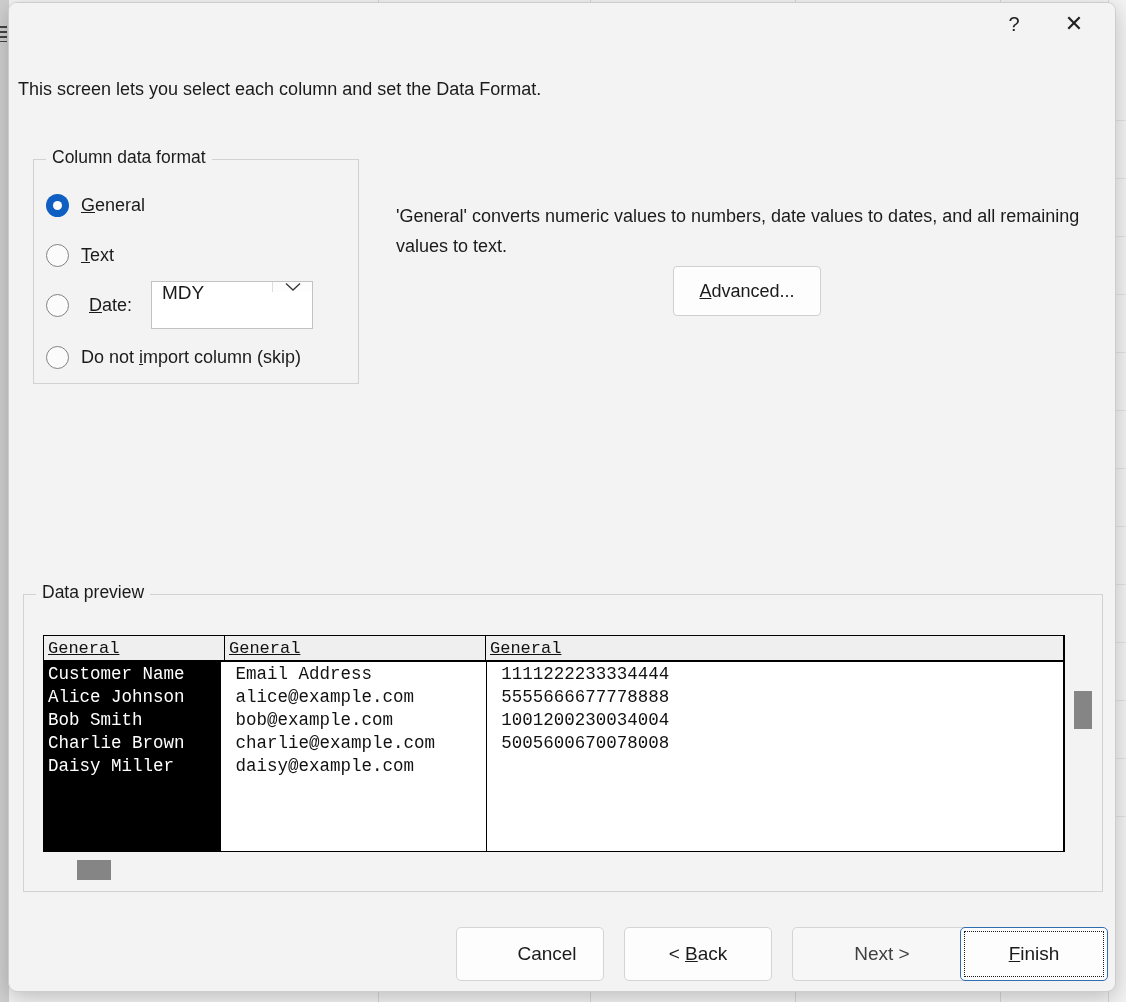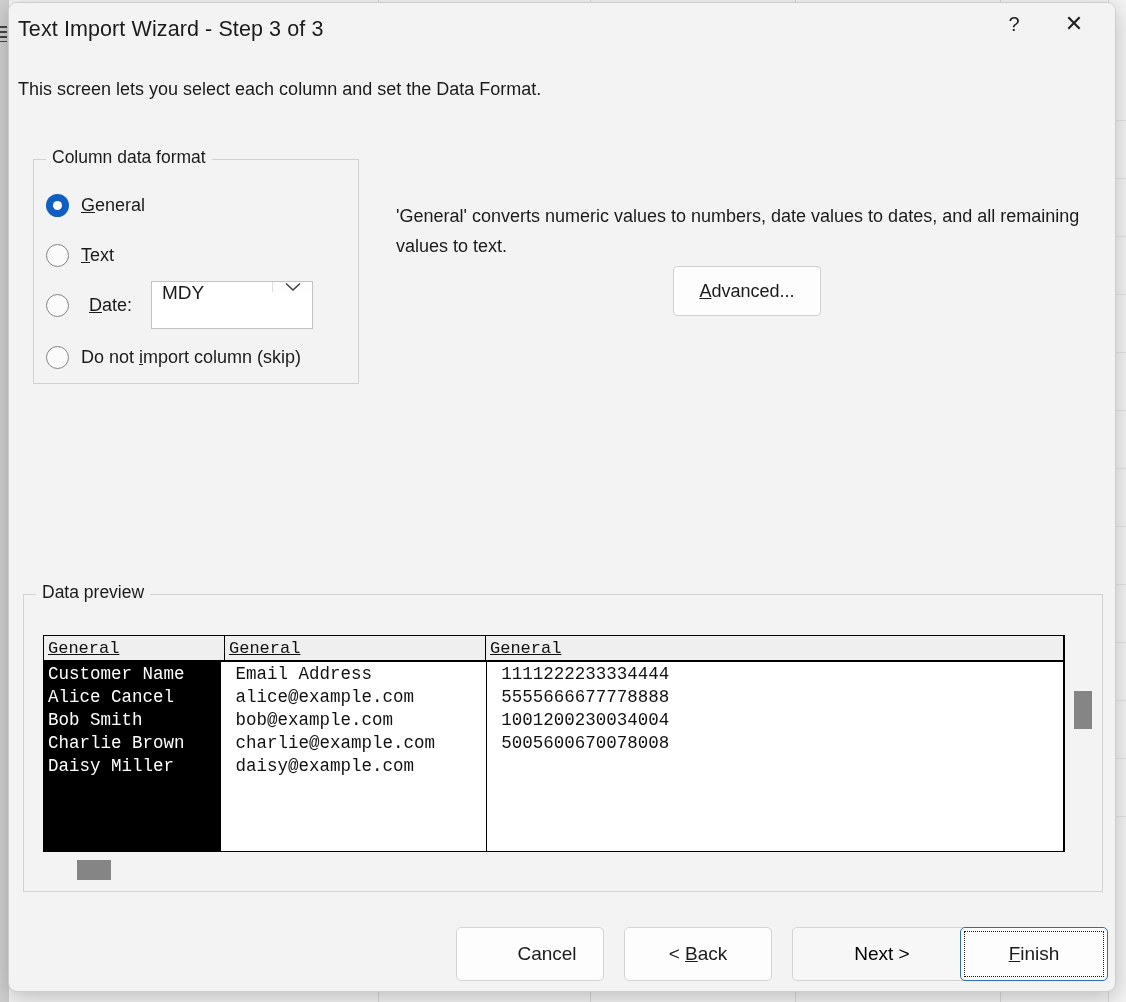--- a/index.html
+++ b/index.html
@@ -233,21 +233,21 @@
     background: #fdfdfd;
     border: 1px solid #d4d4d4;
     border-radius: 5px;
     font-size: 19px; color: #1b1b1b;
     font-family: "Liberation Sans", sans-serif;
     cursor: default;
   }
   .dlg-btn u { text-decoration: underline; text-underline-offset: 1px; }
   #cancel-btn { left: 447px; width: 148px; padding-left: 40px; }
   #back-btn   { left: 615px; width: 148px; }
-  #next-btn   { left: 783px; width: 180px; color: #000000; background:#f7f7f7; }
+  #next-btn   { left: 783px; width: 180px; color: #404040; background:#f7f7f7; }
   #finish-btn {
     left: 951px; width: 148px;
     border: 1.5px solid #2f6db3;
     background: #fdfdfd;
   }
   #finish-btn .focus-ring {
     position: absolute; inset: 3px;
     border: 1.4px dotted #1b1b1b;
     pointer-events: none;
   }
@@ -276,21 +276,20 @@
   <div class="bg-grid-h" style="top:758px"></div>
   <div class="bg-grid-h" style="top:816px"></div>
   <div class="bg-green-strip"></div>
   <div class="bg-left-rail"></div>
   <div class="bg-hamburger"></div>
 </div>
 
 <div id="dialog">
 
   <div id="titlebar">
-    <div id="title-text">Text Import Wizard - Step 3 of 3</div>
     <button class="tb-btn" id="help-btn">?</button>
     <button class="tb-btn" id="close-btn">✕</button>
   </div>
 
   <div id="intro">This screen lets you select each column and set the Data Format.</div>
 
   <div class="groupbox" id="gb-format">
     <div class="gb-title">Column data format</div>
 
     <div class="radio-row" id="r-general">
@@ -339,21 +338,21 @@
       <div class="hcell col-w1">
           <span>General</span>
         </div>
       <div class="hcell col-w2">
           <span>General</span>
         </div>
     </div>
     <div id="preview-body">
       <div class="col col-w0 selected">
         <div class="cell">Customer Name</div>
-        <div class="cell">Alice Cancel</div>
+        <div class="cell">Alice Johnson</div>
         <div class="cell">Bob Smith</div>
         <div class="cell">Charlie Brown</div>
         <div class="cell">Daisy Miller</div>
       </div>
       <div class="col col-w1">
         <div class="cell">Email Address</div>
         <div class="cell">alice@example.com</div>
         <div class="cell">bob@example.com</div>
         <div class="cell">charlie@example.com</div>
         <div class="cell">daisy@example.com</div>

